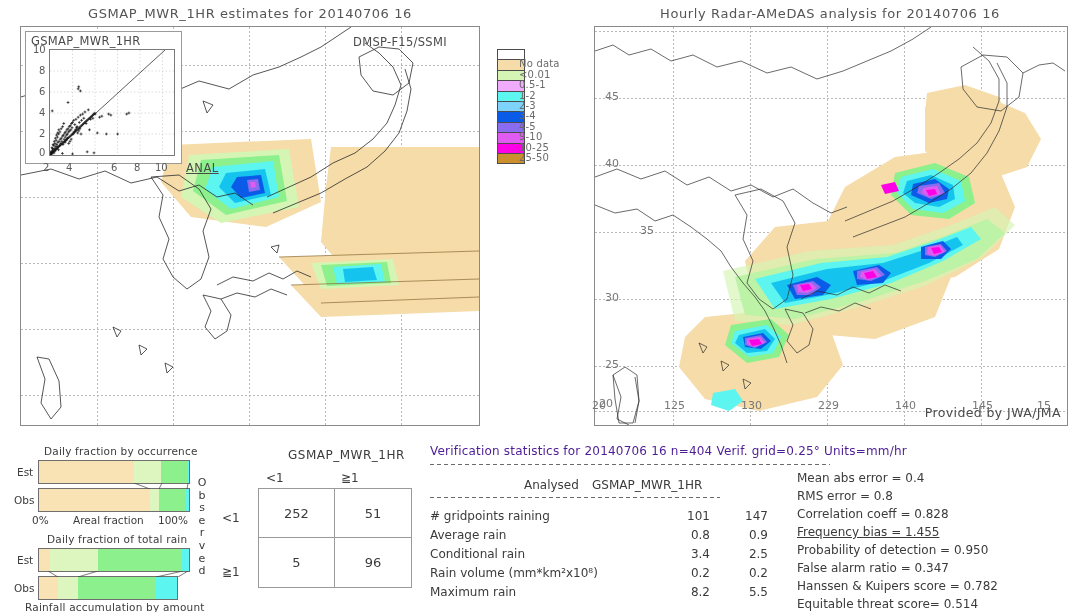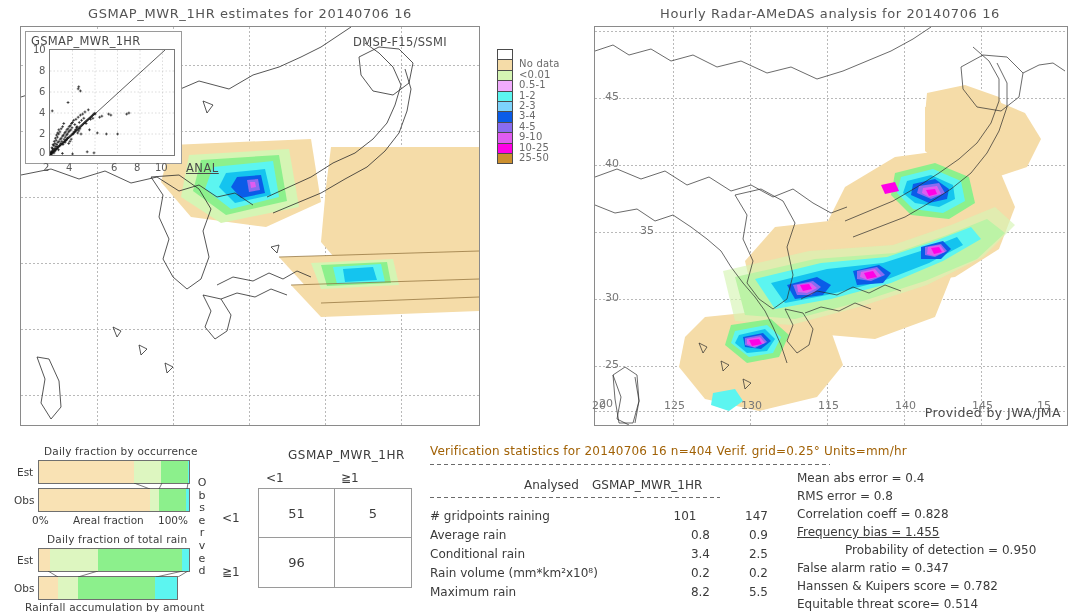--- a/index.html
+++ b/index.html
@@ -64,21 +64,21 @@
     font-size: 12.5px;
     color: #4a4a4a;
     white-space: nowrap;
     letter-spacing: 0.4px;
   }
 
   
   .cbar-wrap { position: absolute; }
   .cbar-cell {
     position: relative;
-    width: 16px;
+    width: 28px;
     height: 11.4px;
     border: 1px solid #4c4c4c;
     margin-bottom: -1px;
     box-sizing: border-box;
   }
   .cbar-lbl {
     position: absolute;
     left: 21px;
     top: -2px;
     font-size: 10px;
@@ -201,21 +201,21 @@
     color: #3b3b3b;
     line-height: 12.6px;
     text-align: center;
     width: 12px;
   }
 
   
   .vs-head {
     position: absolute;
     font-size: 12px;
-    color: #a16207;
+    color: #4c1d95;
     white-space: nowrap;
     letter-spacing: 0.2px;
   }
   .vs-rule {
     position: absolute;
     height: 1px;
     background-image: linear-gradient(to right, #6a6a6a 55%, rgba(255,255,255,0) 0%);
     background-size: 7px 1px;
     background-repeat: repeat-x;
   }
@@ -809,21 +809,21 @@
 <div class="axis-lbl" style="left:605px; top:90px;">45</div>
 <div class="axis-lbl" style="left:605px; top:157px;">40</div>
 <div class="axis-lbl" style="left:640px; top:224px;">35</div>
 <div class="axis-lbl" style="left:605px; top:291px;">30</div>
 <div class="axis-lbl" style="left:605px; top:358px;">25</div>
 <div class="axis-lbl" style="left:599px; top:397px;">20</div>
 
 <div class="axis-lbl" style="left:592px; top:399px;">20</div>
 <div class="axis-lbl" style="left:664px; top:399px;">125</div>
 <div class="axis-lbl" style="left:741px; top:399px;">130</div>
-<div class="axis-lbl" style="left:818px; top:399px;">115</div>
+<div class="axis-lbl" style="left:818px; top:399px;">229</div>
 <div class="axis-lbl" style="left:895px; top:399px;">140</div>
 <div class="axis-lbl" style="left:972px; top:399px;">145</div>
 <div class="axis-lbl" style="left:1027px; top:399px;margin-left:10px;">15</div>
 
 <div class="bar-title" style="left:44px; top:445px;">Daily fraction by occurrence</div>
 
 <div class="bar-lbl" style="left:17px; top:466px;">Est</div>
 <div class="bar-row" id="occ-est" style="left:38px; top:460px; width:152px; height:24px;">
     <div class="bar-seg" style="width: 63%; background: rgb(249, 226, 180);"></div>
     <div class="bar-seg" style="width: 18.5%; background: rgb(221, 246, 192);"></div>
@@ -884,34 +884,35 @@
 
 <div class="ct-colhdr" style="left:266px; top:471px;">&lt;1</div>
 <div class="ct-colhdr" style="left:341px; top:471px;">≧1</div>
 
 <div class="ct-observed" style="left:196px; top:477px;" id="obs-vert">O<br>b<br>s<br>e<br>r<br>v<br>e<br>d</div>
 
 <div class="ct-rowhdr" style="left:222px; top:511px;">&lt;1</div>
 <div class="ct-rowhdr" style="left:222px; top:565px;">≧1</div>
 
 <div class="ct-grid" style="left:258px; top:488px; width:154px; height:100px;">
+  <div class="ct-cell">252</div>
   <div class="ct-cell">51</div>
   <div class="ct-cell">5</div>
   <div class="ct-cell">96</div>
 </div>
 
 <div class="vs-head" style="left:430px; top:444px;">Verification statistics for 20140706 16  n=404  Verif. grid=0.25°  Units=mm/hr</div>
 <div class="vs-rule" style="left:430px; top:464px; width:400px;"></div>
 
 <div class="vs-sub" style="left:524px; top:478px;">Analysed</div>
 <div class="vs-sub" style="left:592px; top:478px;">GSMAP_MWR_1HR</div>
 <div class="vs-rule" style="left:430px; top:497px; width:290px;"></div>
 
 <div class="vs-row" style="left:430px; top:508px;"># gridpoints raining</div>
-<div class="vs-num" style="left:660px; top:508px; width:50px;text-align:center;">101</div>
+<div class="vs-num" style="left:660px; top:508px; width:50px;">101</div>
 <div class="vs-num" style="left:718px; top:508px; width:50px;">147</div>
 
 <div class="vs-row" style="left:430px; top:527px;">Average rain</div>
 <div class="vs-num" style="left:660px; top:527px; width:50px;">0.8</div>
 <div class="vs-num" style="left:718px; top:527px; width:50px;">0.9</div>
 
 <div class="vs-row" style="left:430px; top:546px;">Conditional rain</div>
 <div class="vs-num" style="left:660px; top:546px; width:50px;">3.4</div>
 <div class="vs-num" style="left:718px; top:546px; width:50px;">2.5</div>
 
@@ -920,16 +921,16 @@
 <div class="vs-num" style="left:718px; top:565px; width:50px;">0.2</div>
 
 <div class="vs-row" style="left:430px; top:584px;">Maximum rain</div>
 <div class="vs-num" style="left:660px; top:584px; width:50px;">8.2</div>
 <div class="vs-num" style="left:718px; top:584px; width:50px;">5.5</div>
 
 <div class="vs-score" style="left:797px; top:470px;">Mean abs error = 0.4</div>
 <div class="vs-score" style="left:797px; top:488px;">RMS error = 0.8</div>
 <div class="vs-score" style="left:797px; top:506px;">Correlation coeff = 0.828</div>
 <div class="vs-score" style="left:797px; top:524px;text-decoration:underline;">Frequency bias = 1.455</div>
-<div class="vs-score" style="left:797px; top:542px;margin-left:48px;">Probability of detection = 0.950</div>
+<div class="vs-score" style="left:797px; top:542px;">Probability of detection = 0.950</div>
 <div class="vs-score" style="left:797px; top:560px;">False alarm ratio = 0.347</div>
 <div class="vs-score" style="left:797px; top:578px;">Hanssen &amp; Kuipers score = 0.782</div>
 <div class="vs-score" style="left:797px; top:596px;">Equitable threat score= 0.514</div>
 
 </body></html>

